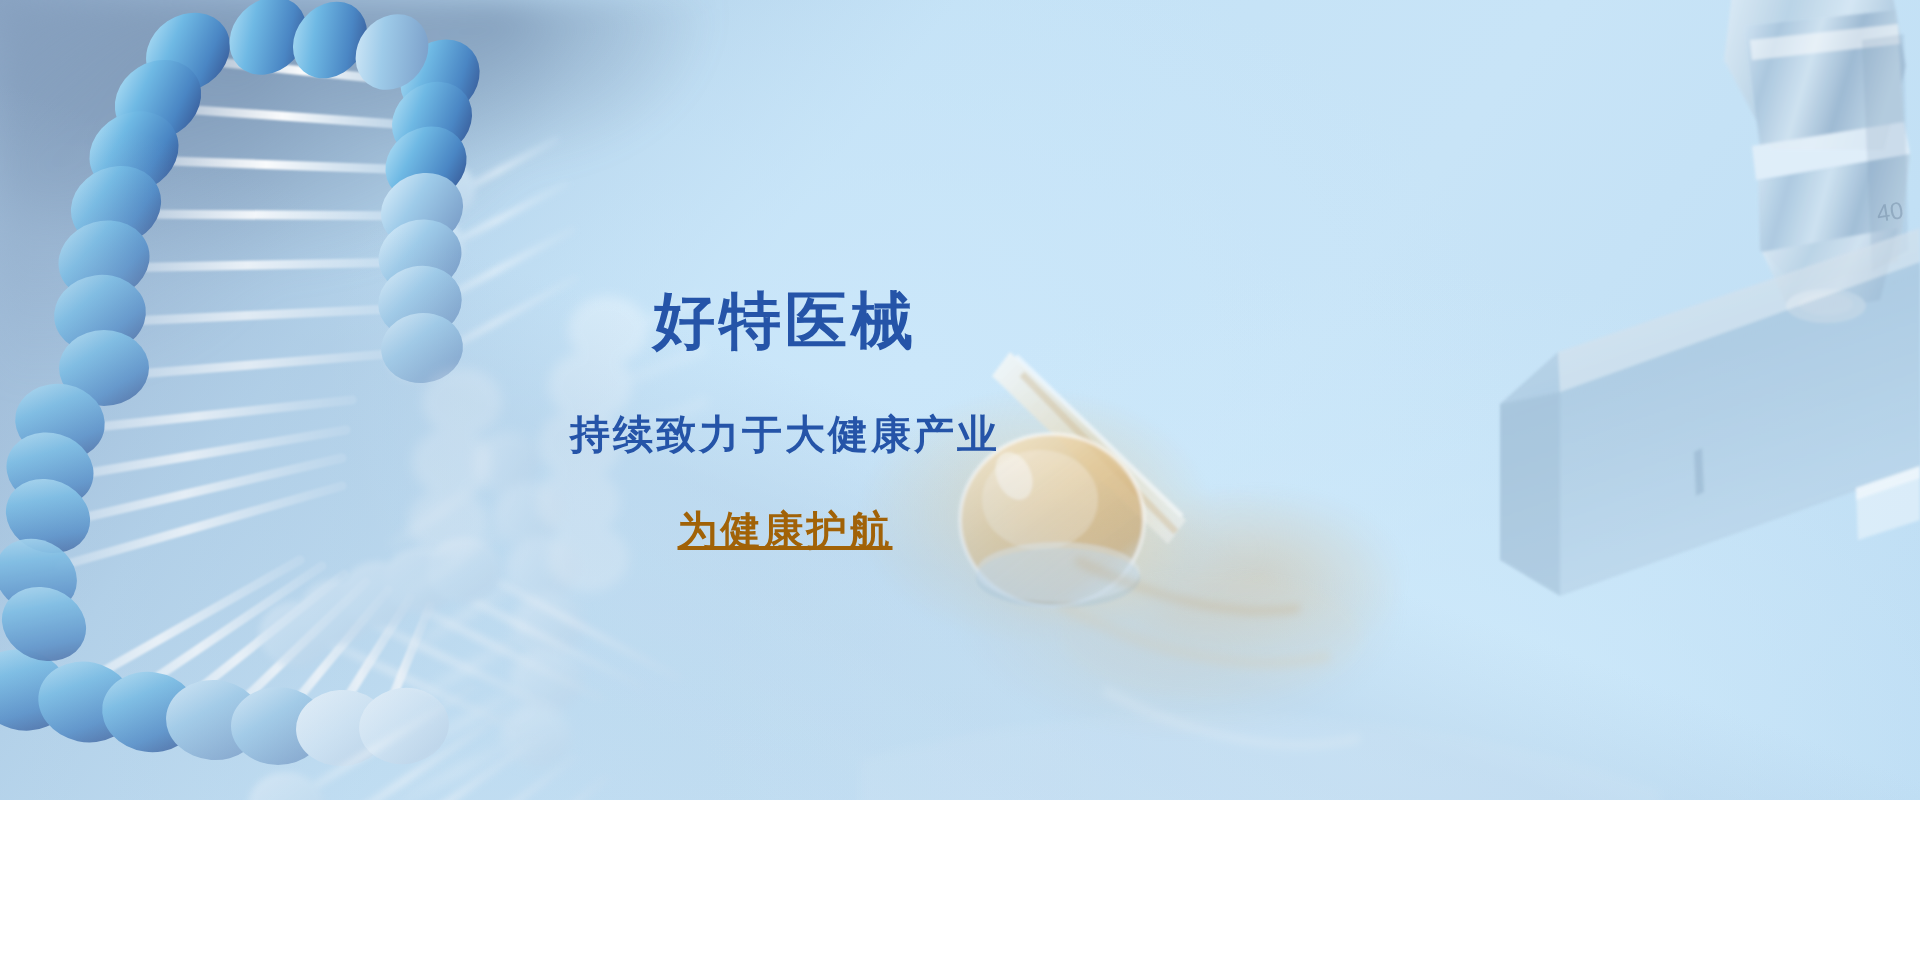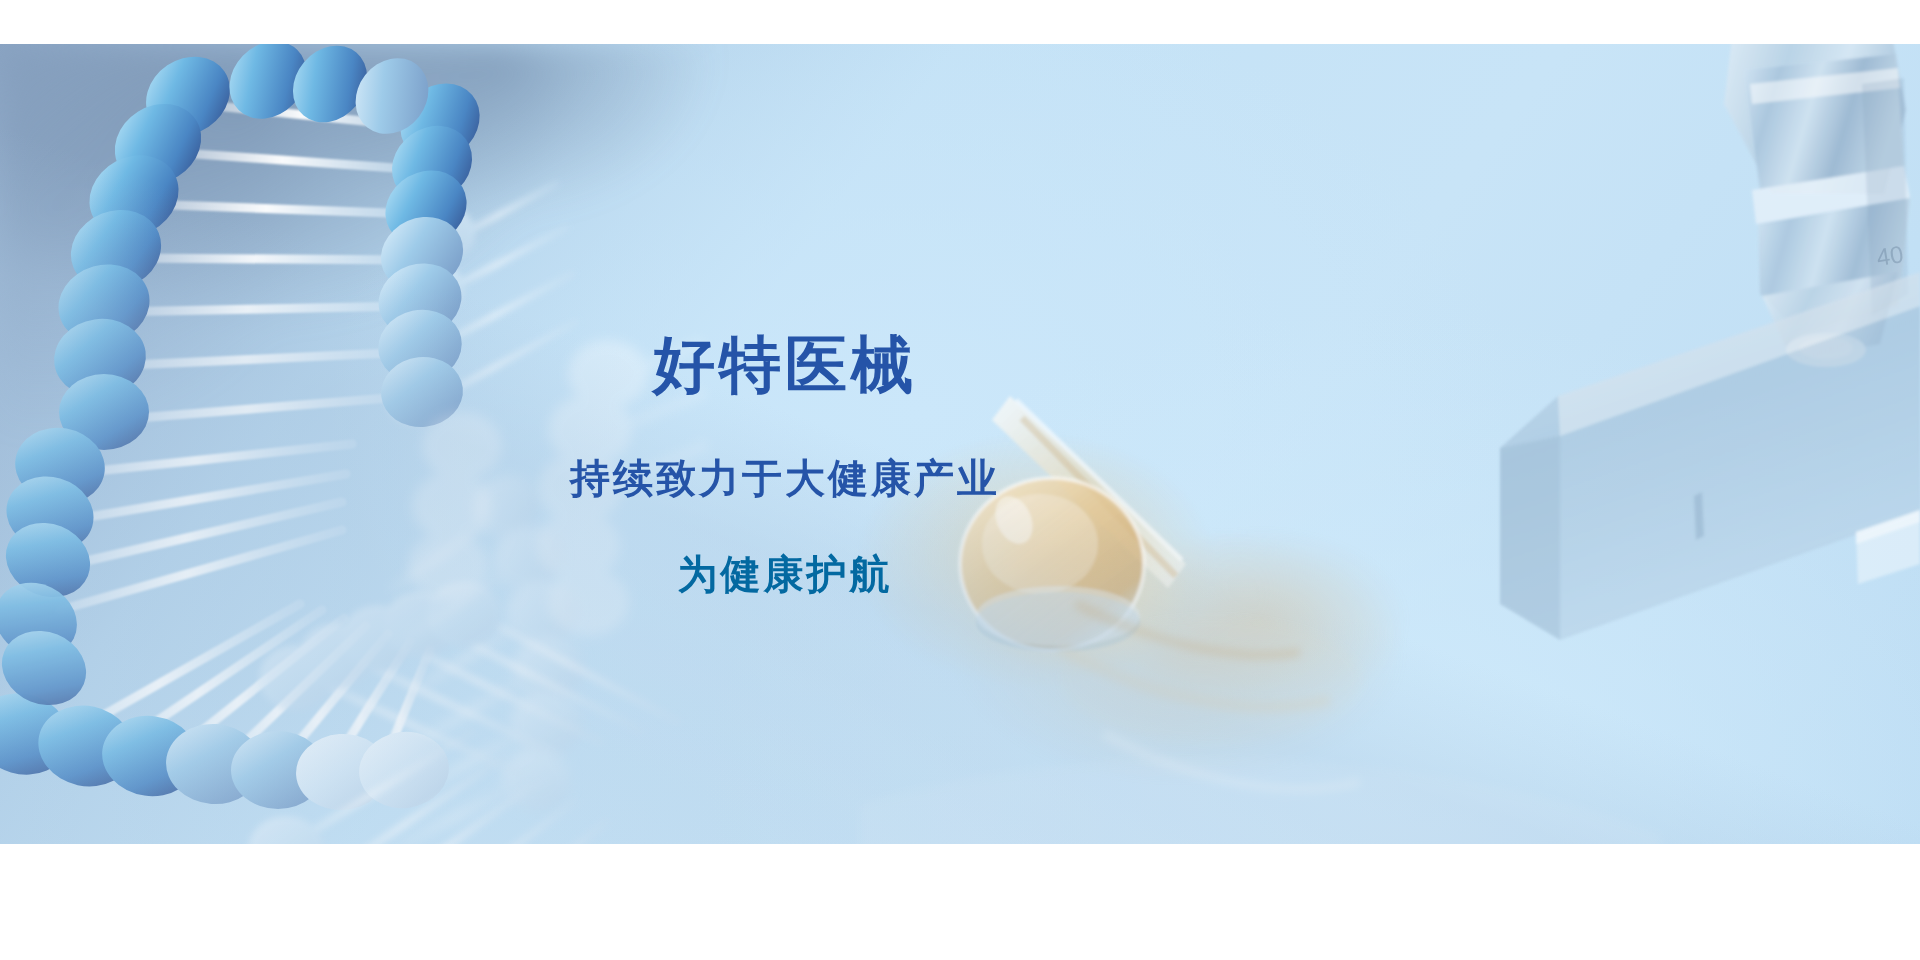--- a/index.html
+++ b/index.html
@@ -8,21 +8,20 @@
     background: #ffffff;
   }
 
   #banner {
     position: relative;
     width: 1920px;
     height: 800px;
     overflow: hidden;
     font-family: "Liberation Sans", "DejaVu Sans", sans-serif;
     background: #bfe0f5;
-    margin-top: 44px;
   }
 
   
 
   .bg-layer {
     position: absolute;
     inset: 0;
     pointer-events: none;
   }
 
@@ -96,23 +95,24 @@
     color: #2554a8;
     margin: 62px 0 0 0;
     white-space: nowrap;
   }
 
   #hero-tagline {
     font-size: 40px;
     font-weight: 700;
     letter-spacing: 3px;
     line-height: 1.0;
-    color: #0369a1;
+    color: #a16207;
     margin: 56px 0 0 0;
     white-space: nowrap;
+    text-decoration: underline;
   }
 </style>
 </head>
 <body>
 
 <div id="banner">
 
   <div id="bg-base" class="bg-layer"></div>
   <div id="bg-topleft-haze" class="bg-layer"></div>
 

